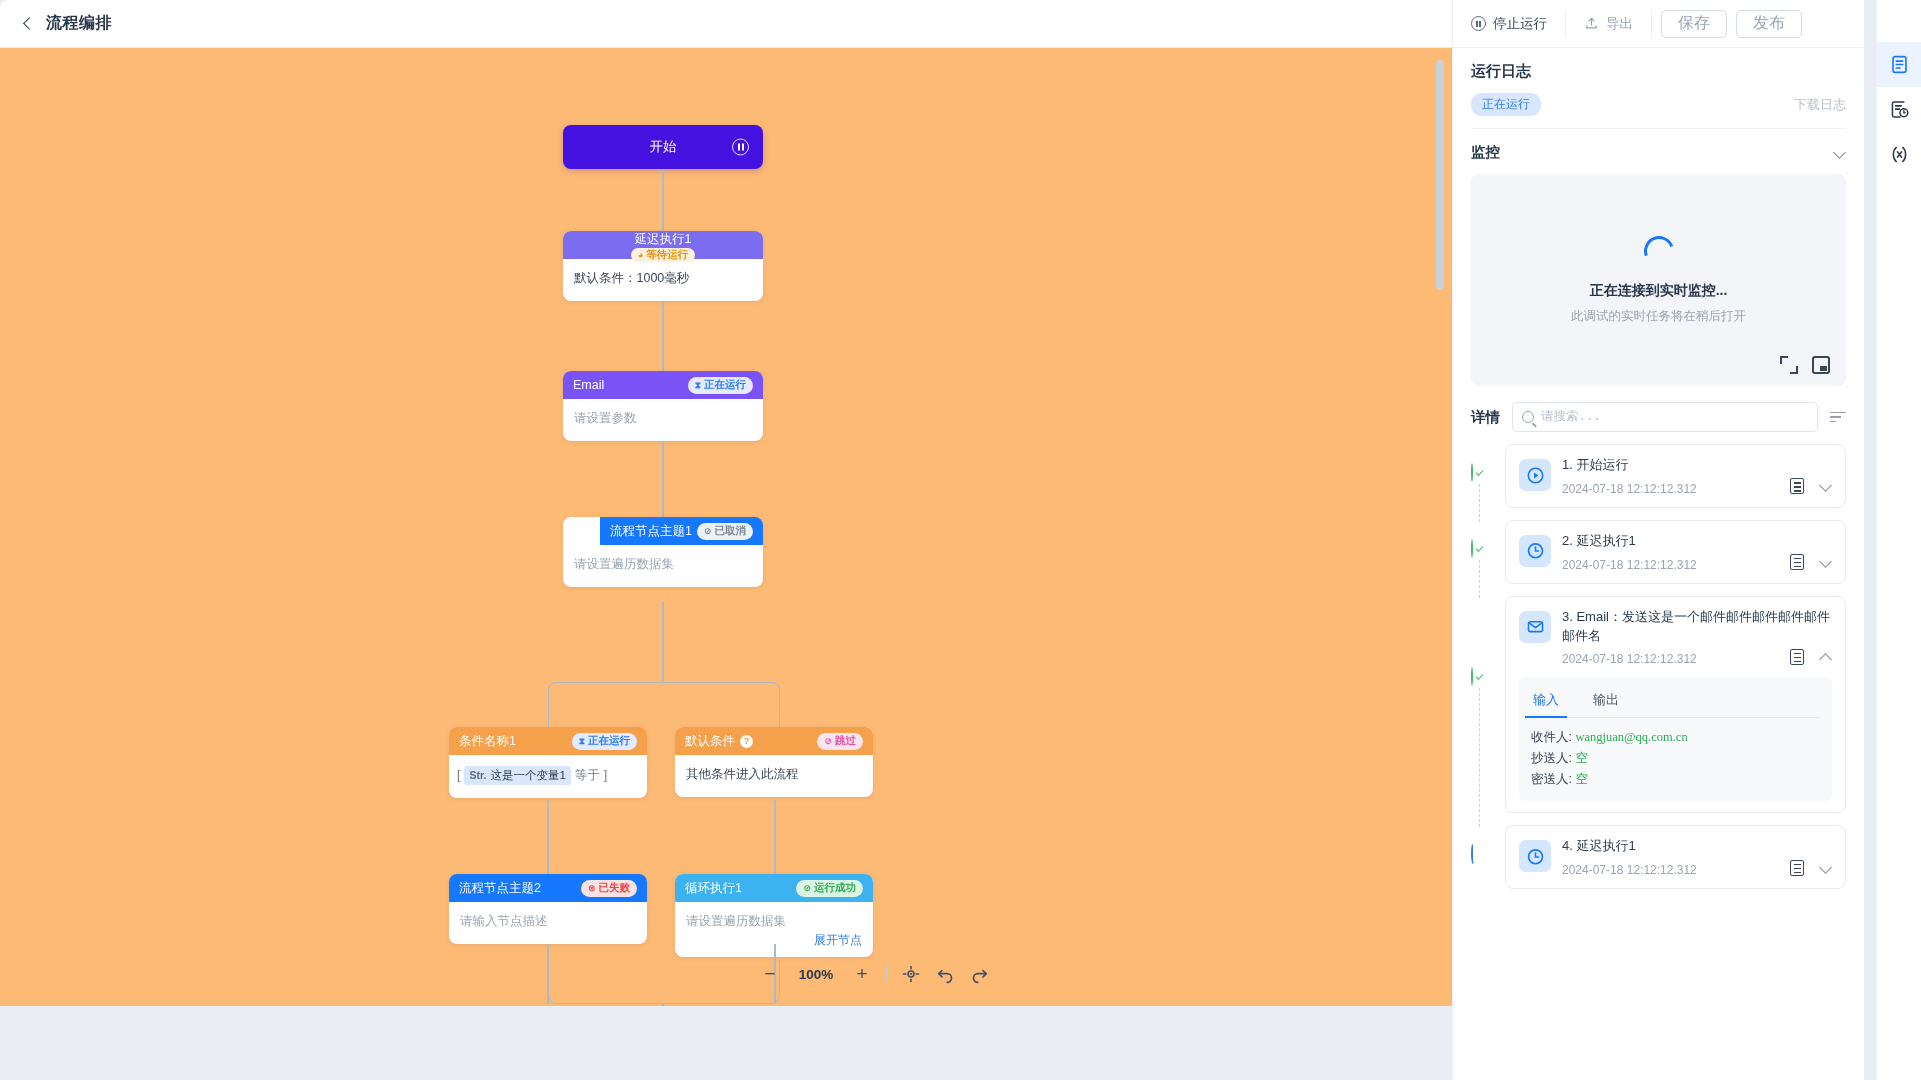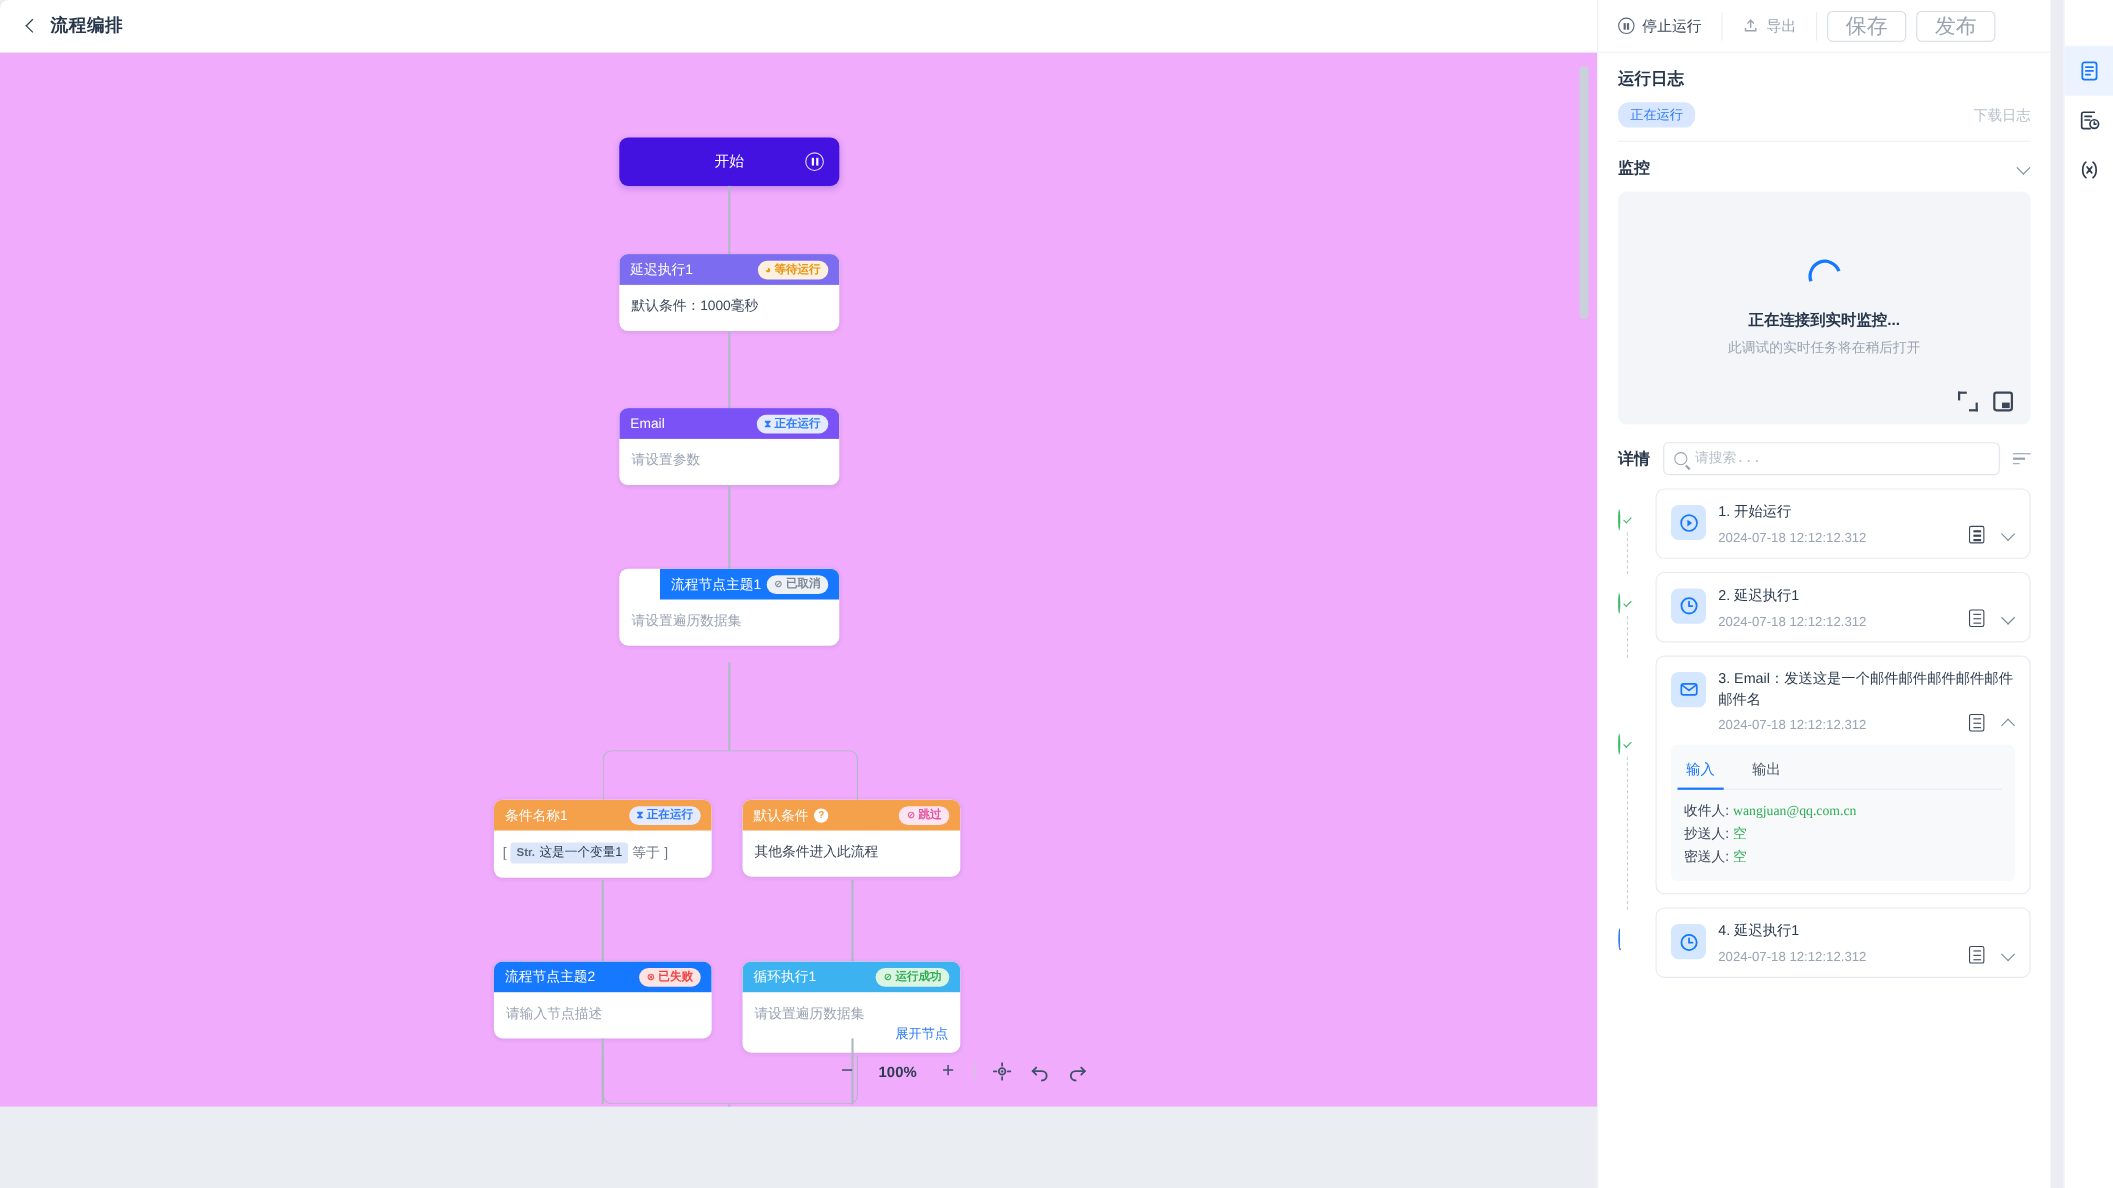--- a/index.html
+++ b/index.html
@@ -20,21 +20,21 @@
     border-top-left-radius: 8px;
   }
   .back-chevron { width:16px; height:16px; position:relative; margin-right:10px; cursor:pointer; }
   .back-chevron::before{
     content:""; position:absolute; left:5px; top:3px; width:8px; height:8px;
     border-left:1.8px solid #2b3a4d; border-bottom:1.8px solid #2b3a4d;
     transform: rotate(45deg);
   }
   .page-title { font-size:16px; font-weight:700; color:#27364b; letter-spacing:.5px; }
 
-  .canvas { position:relative; width:1452px; height:958px; background:#f0abfc; overflow:hidden; }
+  .canvas { position:relative; width:1452px; height:958px; background:#fdba74; overflow:hidden; }
 
   
   .canvas-scroll {
     position:absolute; right:8px; top:12px; width:8px; height:230px;
     background:#c9d2db; border-radius:4px;
   }
 
   
   .node {
     position:absolute; width:200px; border-radius:8px; background:#fff;
@@ -115,21 +115,21 @@
     height:48px; display:flex; align-items:center; border-bottom:1px solid #eef1f5;
     padding-right:10px;
   }
   .tb-item{
     display:flex; align-items:center; gap:7px; font-size:13.5px; color:#3b4658;
     padding:0 18px; height:65px; cursor:pointer;
   }
   .tb-sep{ width:1px; height:26px; background:#e9edf2; }
   .tb-btn{
     height:28px; padding:0 16px; border:1px solid #d6dce4; border-radius:5px;
-    background:#fff; color:#9aa4b2; font-size:19px; cursor:pointer; margin-left:9px;
+    background:#fff; color:#9aa4b2; font-size:16px; cursor:pointer; margin-left:9px;
   }
   .ico-pause{
     width:15px;height:15px;border:1.3px solid #5b6879;border-radius:50%;
     display:flex;align-items:center;justify-content:center;
   }
   .ico-pause i{display:block;width:1.6px;height:6px;background:#5b6879;margin:0 .8px;}
 
   .rp-body{ flex:1; overflow:hidden; position:relative; }
 
   .rp-sec{ padding:14px 18px 0 18px; }
@@ -276,21 +276,21 @@
         <span>开始</span>
         <span class="pause-ico">
             <i></i>
             <i></i>
           </span>
       </div>
 
       <div class="conn conn-v" style="left:662px; top:121px; height:64px;"></div>
 
       <div class="node" style="left:563px; top:183px;">
-        <div class="node-hd" style="background:#7b6cf0;">
+        <div class="node-hd" style="background:#7b6cf0;flex-direction:column;">
           <span>延迟执行1</span>
           <span class="badge b-wait">
             <span class="bico">◕</span>
             <span>等待运行</span>
           </span>
         </div>
         <div class="node-body dark">默认条件：1000毫秒</div>
       </div>
 
       <div class="conn conn-v" style="left:662px; top:253px; height:70px;"></div>

